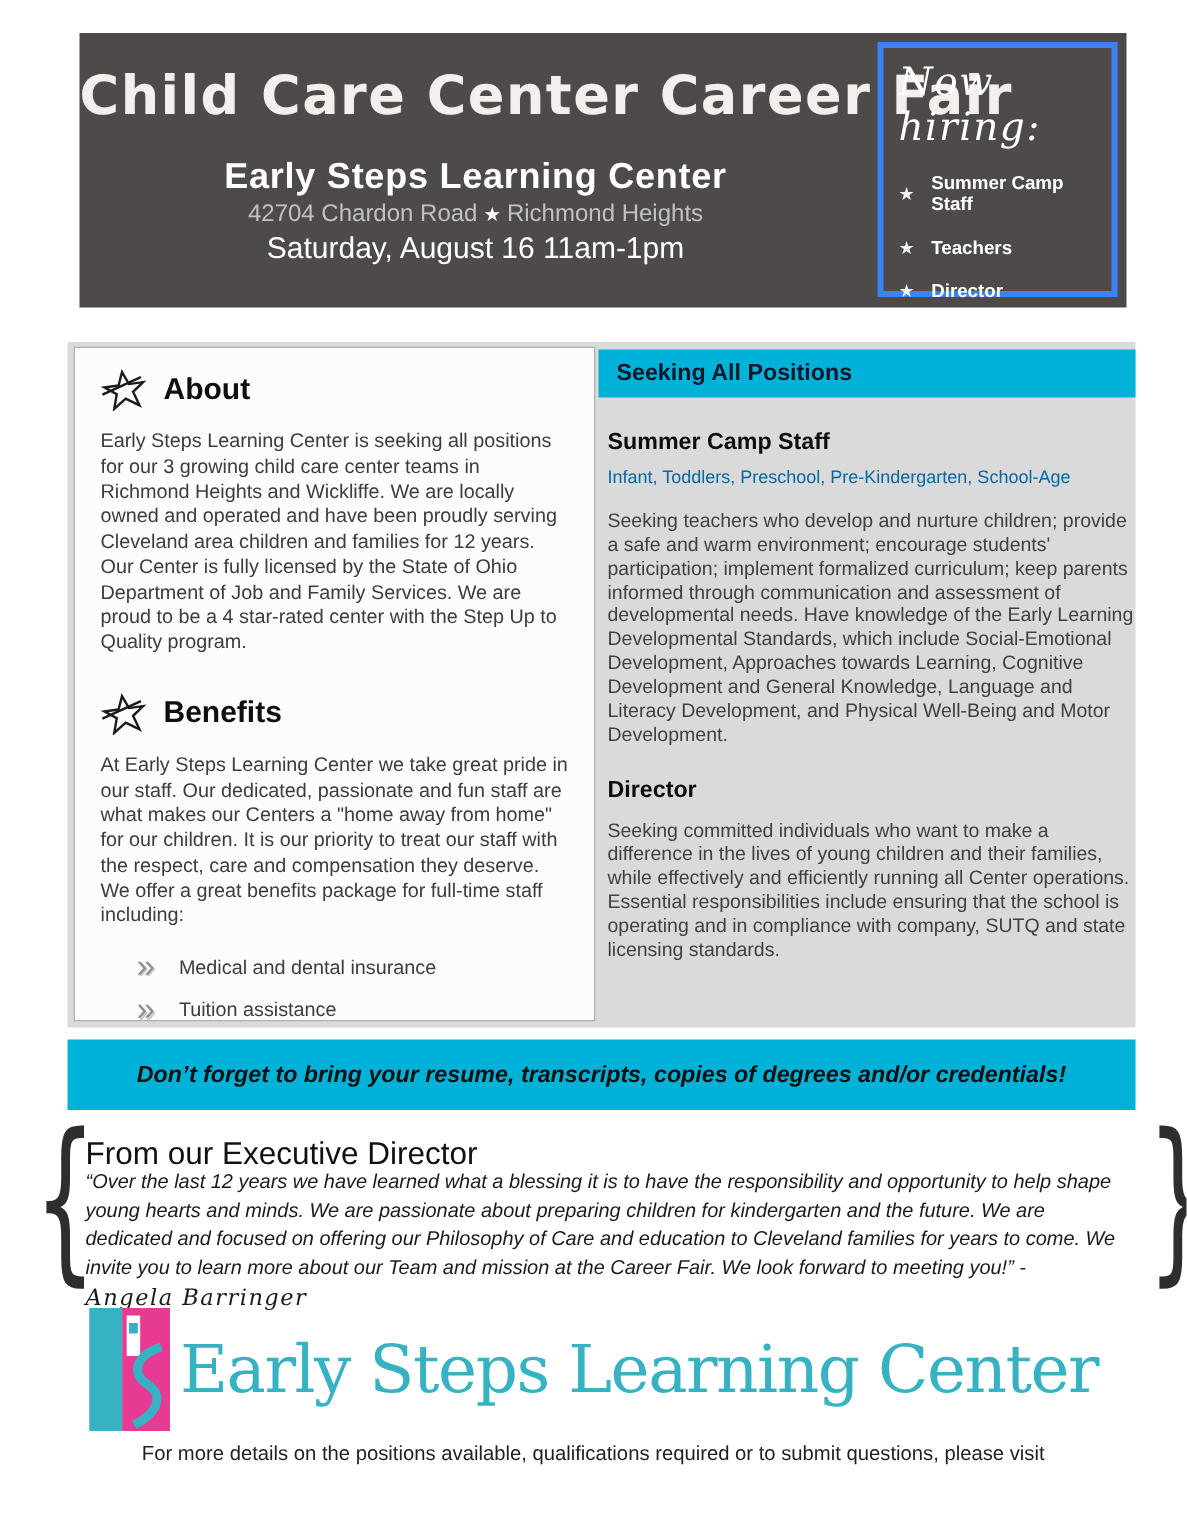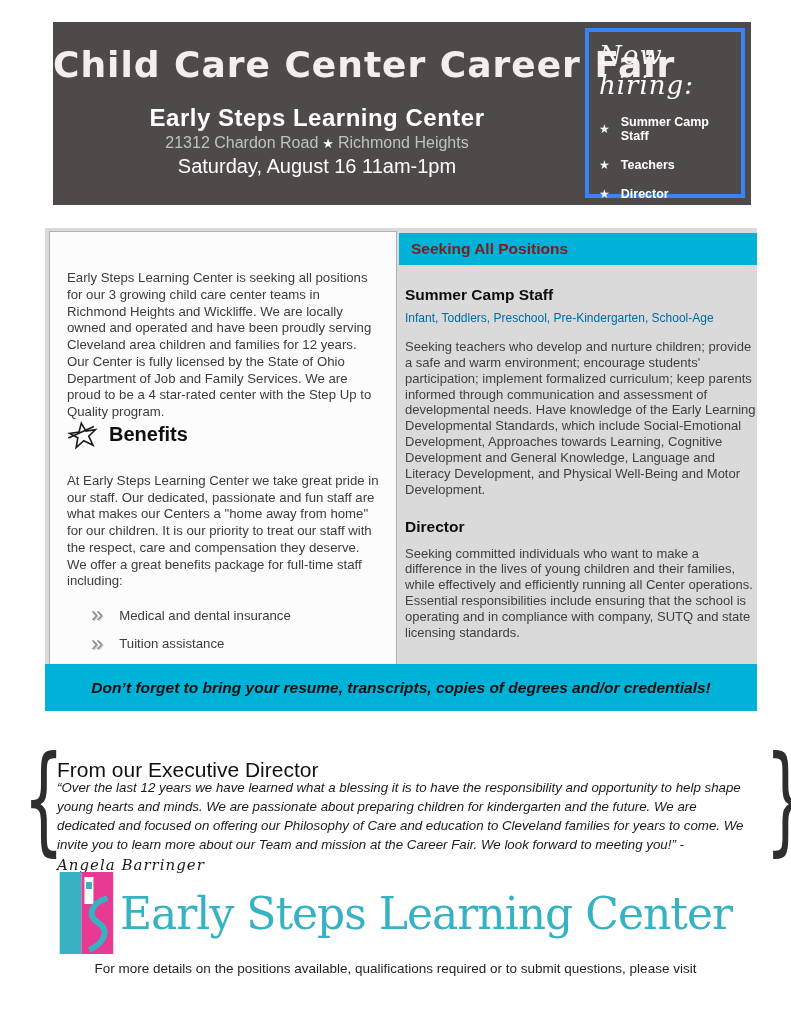--- a/index.html
+++ b/index.html
@@ -27,41 +27,41 @@
   .hiring-item .lbl  { color:#ffffff; font-size:12.5px; font-weight:bold; }
 
   
   .band { position:absolute; left:45px; top:228px; width:712px; height:457px; background:#dadada; }
 
   .card { position:absolute; left:4px; top:3px; width:348px; height:450px;
           background:#fcfcfc; border:1px solid #b3b0b0; padding:14px 17px; }
   .sec-head { display:flex; align-items:center; gap:10px; margin-bottom:12px; }
   .sec-head .scribble { width:32px; height:28px; flex:0 0 auto; }
   .sec-head .h { font-size:20px; font-weight:bold; color:#0f0f0f; }
-  .body-txt { font-size:13.2px; line-height:1.27; color:#3c3c3c;margin-top:24px; }
-  .benefits-head { }
+  .body-txt { font-size:13.2px; line-height:1.27; color:#3c3c3c; }
+  .benefits-head { margin-top:25px; }
   .bullets { margin-top:16px; margin-left:24px; }
   .bullet { display:flex; align-items:center; gap:16px; margin-bottom:11px; }
   .bullet .chev { color:#909090; font-size:22px; line-height:.8;
                   text-shadow:1px 1px 0 #c9c9c9; }
   .bullet .b-lbl { font-size:13.2px; color:#3c3c3c; }
 
   .positions { position:absolute; left:354px; top:5px; width:358px; }
-  .cyan-bar { width:100%; height:32px; background:#00b1d8; color:#7f1d1d;
+  .cyan-bar { width:100%; height:32px; background:#00b1d8; color:#0f172a;
               font-size:15.5px; font-weight:bold; line-height:32px; padding-left:12px; }
   .pos-h { font-size:15.5px; font-weight:bold; color:#0d0d0d; padding-left:6px; }
   .h-summer { margin-top:21px; }
   .h-teacher { margin-top:63px; }
   .h-director { margin-top:20px; }
   .pos-sub { font-size:12px; color:#0369a1; margin-top:7px; padding-left:6px; }
   .pos-body { font-size:13px; line-height:1.22; color:#3f3f3f; margin-top:14px; padding-left:6px; }
   .d-body { margin-top:10px; }
 
   
-  .banner { position:absolute; left:45px; top:664px; width:712px; height:47px; background:#00b1d8;
+  .banner { position:absolute; left:45px; top:693px; width:712px; height:47px; background:#00b1d8;
             display:flex; align-items:center; justify-content:center; }
   .banner span { font-size:15.5px; font-weight:bold; font-style:italic; color:#101010; }
 
   
   .brace { position:absolute; font-family:"DejaVu Sans", sans-serif; font-weight:normal;
            font-size:118px; color:#2e2e2e; top:740px; transform:scaleX(.55); line-height:1; }
   .brace.l { left:6px; }
   .brace.r { left:748px; }
   .quote-head { position:absolute; left:57px; top:758px; font-size:21px; color:#111111; }
   .quote-body { position:absolute; left:57px; top:779px; width:688px;
@@ -83,21 +83,21 @@
 </head>
 <body>
 
 <div class="page">
 
   <div class="hdr">
     <div class="hdr-left">
       <div class="title">Child Care Center Career Fair</div>
       <div class="org">Early Steps Learning Center</div>
       <div class="addr">
-        <span>21312 Chardon Road</span><span class="addr-star">★</span><span>Richmond Heights</span>
+        <span>42704 Chardon Road</span><span class="addr-star">★</span><span>Richmond Heights</span>
       </div>
       <div class="datetime">Saturday, August 16 11am-1pm</div>
     </div>
 
     <div class="hiring-box">
       <div class="hiring-title">Now hiring:</div>
       <div class="hiring-item">
         <span class="star">★</span>
         <span class="lbl">Summer Camp Staff</span>
       </div>
@@ -108,20 +108,29 @@
       <div class="hiring-item">
         <span class="star">★</span>
         <span class="lbl">Director</span>
       </div>
     </div>
   </div>
 
   <div class="band">
 
     <div class="card">
+      <div class="sec-head">
+        <svg class="scribble" viewBox="0 0 32 28">
+          <g fill="none" stroke="#1a1a1a" stroke-width="1.6" transform="rotate(-8 16 14)">
+            <polygon points="16,2 19.5,10.5 29,10.5 21.5,16 24.5,25.5 16,19.8 7.5,25.5 10.5,16 3,10.5 12.5,10.5"></polygon>
+            <line x1="1" y1="15" x2="28" y2="7"></line>
+          </g>
+        </svg>
+        <span class="h">About</span>
+      </div>
       <div class="body-txt">Early Steps Learning Center is seeking all positions for our 3 growing child care center teams in Richmond Heights and Wickliffe.  We are locally owned and operated and have been proudly serving Cleveland area children and families for 12 years.  Our Center is fully licensed by the State of Ohio Department of Job and Family Services.  We are proud to be a 4 star-rated center with the Step Up to Quality program.</div>
 
       <div class="sec-head benefits-head">
         <svg class="scribble" viewBox="0 0 32 28">
           <g fill="none" stroke="#1a1a1a" stroke-width="1.6" transform="rotate(-8 16 14)">
             <polygon points="16,2 19.5,10.5 29,10.5 21.5,16 24.5,25.5 16,19.8 7.5,25.5 10.5,16 3,10.5 12.5,10.5"></polygon>
             <line x1="1" y1="15" x2="28" y2="7"></line>
           </g>
         </svg>
         <span class="h">Benefits</span>

